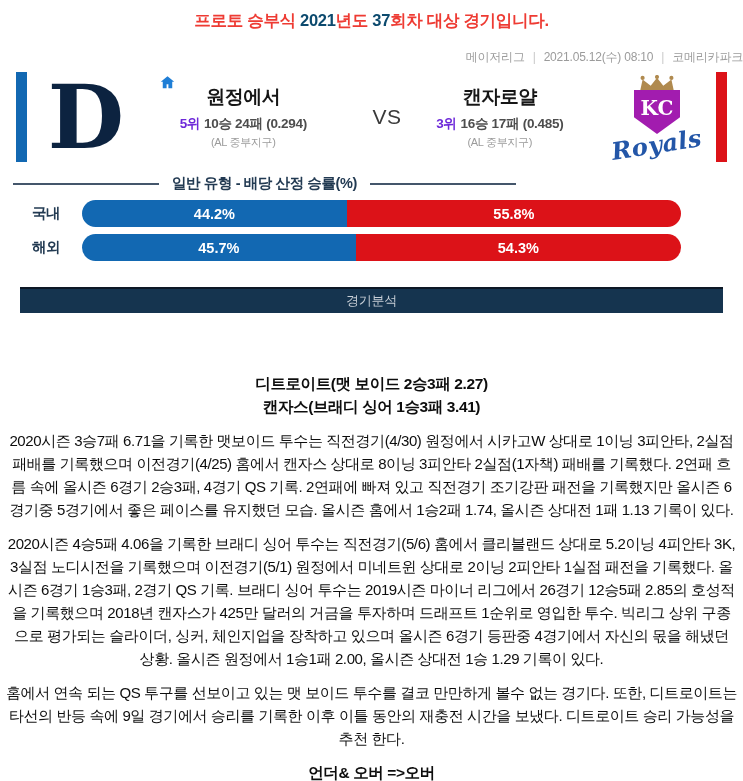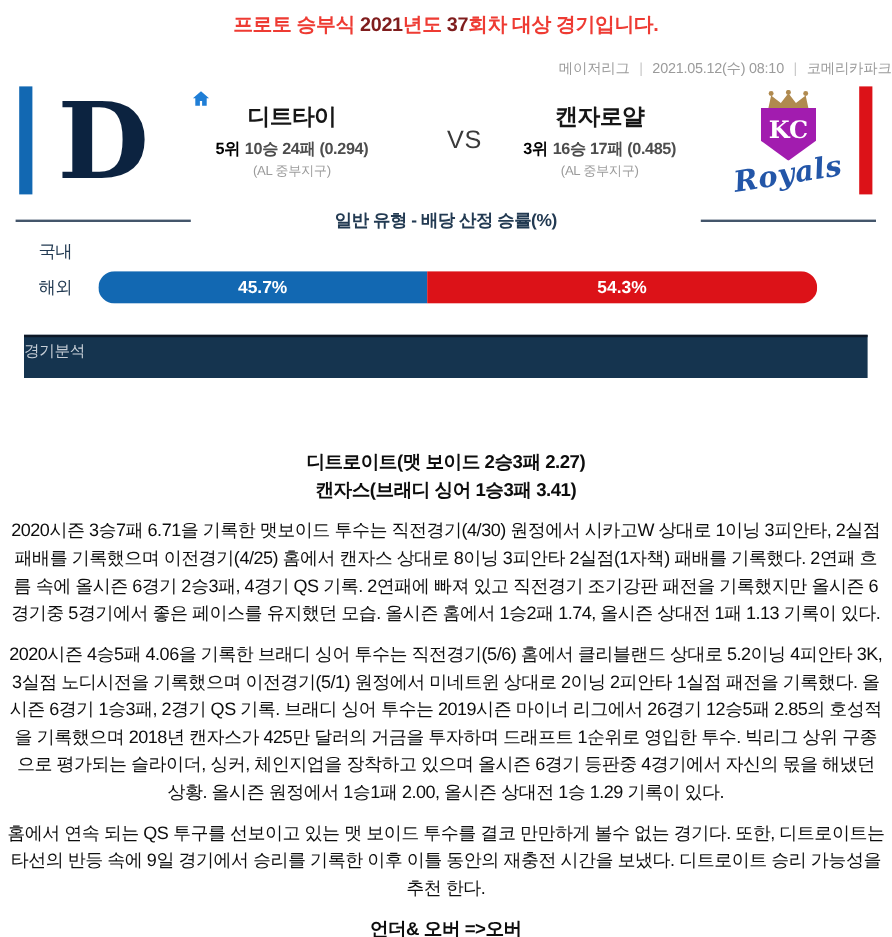--- a/index.html
+++ b/index.html
@@ -6,59 +6,59 @@
   html,body { background:#fff; }
   body {
     width:743px; height:781px; overflow:hidden;
     font-family:"Liberation Sans","DejaVu Sans",sans-serif;
     color:#111;
   }
   .page { width:743px; height:781px; padding-top:10px; }
 
   
   .title { text-align:center; font-size:16.5px; font-weight:bold; color:#ee3b33; letter-spacing:-0.3px; }
-  .title .num { color:#7f1d1d; }
+  .title .num { color:#0c4a6e; }
   .meta { text-align:right; font-size:12px; color:#9b9b9b; margin-top:17px; letter-spacing:-0.2px; }
   .meta .sep { color:#c9c9c9; margin:0 8px; }
 
   
   .match-row { display:flex; align-items:center; padding:4px 16px 2px; height:100px; }
   .accent { width:11px; height:90px; flex:0 0 auto; }
   .accent-home { background:#1268b2; }
   .accent-away { background:#dc1218; }
   .logo { width:118px; height:96px; flex:0 0 auto; display:flex; flex-direction:column; align-items:center; justify-content:center; }
   .det-d { font-family:"DejaVu Serif","Liberation Serif",serif; font-weight:bold; font-size:88px; line-height:90px; color:#0c2340; }
   .crown-icon { display:block; margin-bottom:-3px; }
   .kc-shield { width:46px; height:44px; background:#a21caf; display:flex; align-items:center; justify-content:center;
     clip-path:polygon(0 0,100% 0,100% 62%,50% 100%,0 62%); }
   .kc-shield span { color:#fff; font-family:"DejaVu Serif","Liberation Serif",serif; font-weight:bold; font-size:20px; margin-top:-8px; }
   .royals-script { font-family:"DejaVu Serif","Liberation Serif",serif; font-style:italic; font-weight:bold;
     font-size:24px; color:#2356a8; transform:rotate(-9deg); margin-top:-4px; letter-spacing:0.5px; }
   .team-info { flex:1 1 auto; text-align:center; position:relative; }
   .team-info .home-icon { position:absolute; left:14px; top:-10px; }
   .team-name { font-size:19px; font-weight:bold; color:#161616; letter-spacing:-0.5px; }
   .team-record { margin-top:5px; font-size:13.5px; font-weight:bold; color:#4d4d4d; letter-spacing:-0.3px; }
-  .team-record .rank { color:#000000; margin-right:4px; }
+  .team-record .rank { color:#6d28d9; margin-right:4px; }
   .team-division { margin-top:2px; font-size:11px; color:#9b9b9b; letter-spacing:-0.3px; }
   .vs { flex:0 0 60px; text-align:right; font-size:21px; color:#3a3a3a; letter-spacing:0.5px; }
 
   
-  .odds-title-row { display:flex; align-items:center; justify-content:space-between; margin:8px 0 7px; }
+  .odds-title-row { display:flex; align-items:center; justify-content:flex-start; margin:8px 0 7px; }
   .odds-title-row .line { width:146px; height:2px; background:#44566b; margin:0 13px; }
   .odds-title { font-size:14.5px; font-weight:bold; color:#223a52; letter-spacing:-0.4px; }
   .odds-row { display:flex; align-items:center; padding:0 62px 0 26px; margin-bottom:7px; }
-  .odds-label { width:56px; flex:0 0 auto; text-align:left; padding-left:6px; font-size:14.5px; font-weight:normal; color:#223a52; letter-spacing:-0.5px; }
+  .odds-label { width:56px; flex:0 0 auto; text-align:left; padding-left:6px; font-size:14.5px; font-weight:bold; color:#223a52; letter-spacing:-0.5px; }
   .bar { flex:1 1 auto; display:flex; height:27px; border-radius:14px; overflow:hidden; }
   .seg { display:flex; align-items:center; justify-content:center; color:#fff; font-size:14.5px; font-weight:bold; }
   .seg-home { background:#1268b2; }
   .seg-away { background:#dc1218; flex:1 1 auto; }
 
   
-  .band { margin:26px 20px 16px; height:36px; line-height:24px; background:#15344f; border-top:2px solid #0d1826;
-    color:#c8cfd7; font-size:13px; letter-spacing:-0.3px; }
+  .band { margin:26px 20px 16px; height:26px; line-height:24px; background:#15344f; border-top:2px solid #0d1826;
+    text-align:center; color:#c8cfd7; font-size:13px; letter-spacing:-0.3px; }
 
   
   .analysis { margin-top:59px; }
   .pitcher-line { text-align:center; font-size:15.5px; font-weight:bold; line-height:23px; color:#0d0d0d; letter-spacing:-0.4px; }
   .para { text-align:center; font-size:15px; font-weight:normal; line-height:23px; color:#0d0d0d;
     margin:11px 5px 0; letter-spacing:-0.4px; }
   .picks { margin-top:11px; }
   .pick-line { text-align:center; font-size:15.5px; font-weight:bold; line-height:23px; color:#0d0d0d; letter-spacing:-0.4px; }
 </style>
 </head>
@@ -79,21 +79,21 @@
     <div class="logo">
       <span class="det-d">D</span>
     </div>
 
     <div class="team-info">
       <span class="home-icon">
         <svg width="17" height="17" viewBox="0 0 24 24">
             <path d="M12 3 2.5 11h2.8v9h5.4v-5.6h2.6V20h5.4v-9h2.8z" fill="#1f7ed6"></path>
           </svg>
       </span>
-      <div class="team-name">디트타이</div>
+      <div class="team-name">원정에서</div>
       <div class="team-record">
         <span class="rank">5위</span><span>10승 24패 (0.294)</span>
       </div>
       <div class="team-division">(AL 중부지구)</div>
     </div>
 
     <div class="vs">VS</div>
 
     <div class="team-info">
       <div class="team-name">캔자로얄</div>
@@ -120,20 +120,28 @@
   </div>
 
   <div class="odds-title-row">
     <span class="line"></span>
     <span class="odds-title">일반 유형 - 배당 산정 승률(%)</span>
     <span class="line"></span>
   </div>
 
   <div class="odds-row">
     <div class="odds-label">국내</div>
+    <div class="bar">
+      <div class="seg seg-home" style="width: 44.2%;">
+        <span>44.2%</span>
+      </div>
+      <div class="seg seg-away">
+        <span>55.8%</span>
+      </div>
+    </div>
   </div>
 
   <div class="odds-row">
     <div class="odds-label">해외</div>
     <div class="bar">
       <div class="seg seg-home" style="width: 45.7%;">
         <span>45.7%</span>
       </div>
       <div class="seg seg-away">
         <span>54.3%</span>

